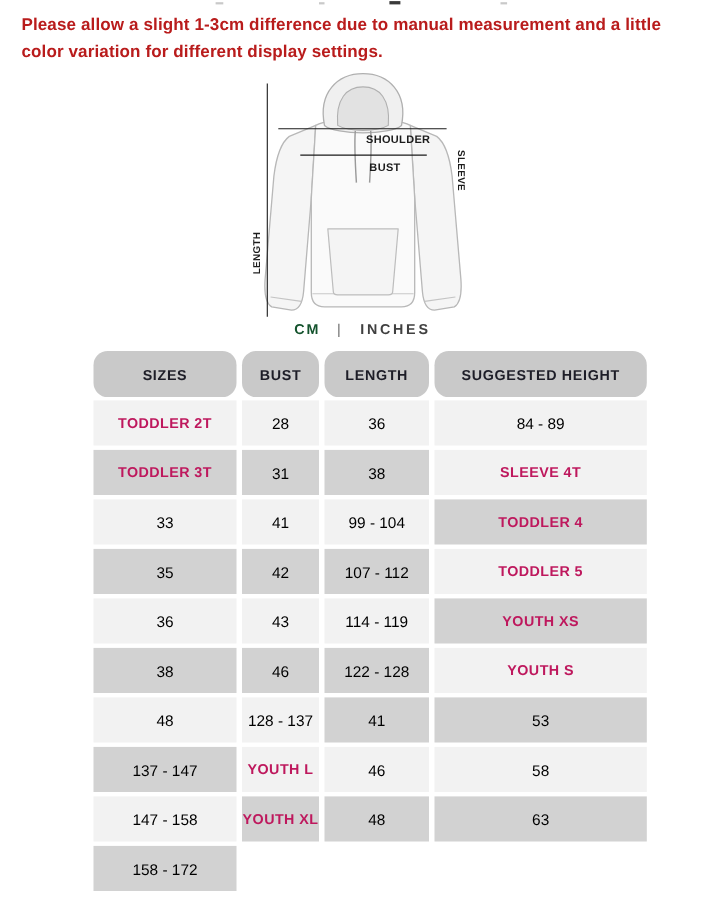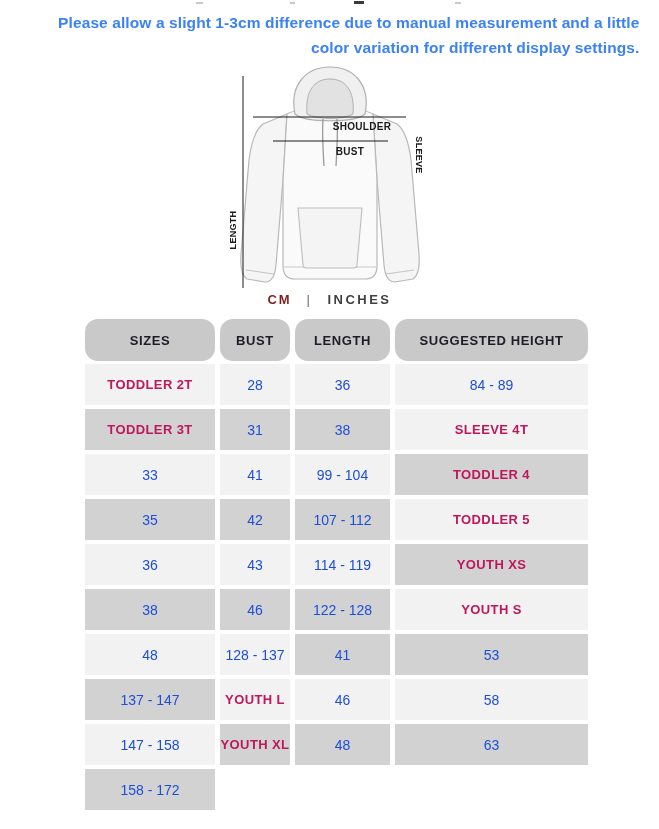--- a/index.html
+++ b/index.html
@@ -16,25 +16,25 @@
   .crop-fragment { position: relative; height: 6px; width: 100%; }
   .crop-fragment span { position: absolute; top: 2px; height: 2px; background: #c9c9c9; }
   .crop-fragment .m1 { left: 196px; width: 7px; }
   .crop-fragment .m2 { left: 290px; width: 5px; }
   .crop-fragment .m3 { left: 354px; width: 10px; background: #3a3a3a; height: 3px; top: 1px; }
   .crop-fragment .m4 { left: 455px; width: 6px; }
 
   .disclaimer {
     margin: 4px auto 0;
     width: 620px;
-    text-align: right;
+    text-align: left;
     font-size: 15.5px;
     font-weight: 700;
     line-height: 25px;
-    color: #3b82f6;
+    color: #b91c1c;
     letter-spacing: 0.1px;
   }
 
   .figure {
     width: 210px;
     height: 228px;
     margin: 2px auto 0;
   }
   .figure svg { display: block; }
   .meas-line { stroke: #1a1a1a; stroke-width: 1; }
@@ -47,21 +47,21 @@
   }
   .meas-label.small { font-size: 9px; }
 
   .unit-toggle {
     margin-top: 2px;
     text-align: center;
     font-size: 13px;
     font-weight: 600;
     letter-spacing: 2.5px;
   }
-  .unit-toggle .unit-cm { color: #7f1d1d; cursor: pointer; letter-spacing: 1.8px; }
+  .unit-toggle .unit-cm { color: #14532d; cursor: pointer; letter-spacing: 1.8px; }
   .unit-toggle .sep { color: #6b6b6b; margin: 0 9px; font-weight: 400; }
   .unit-toggle .unit-in { color: #404040; cursor: pointer; }
 
   .size-table {
     display: grid;
     grid-template-columns: 130px 70px 95px 193px;
     grid-auto-rows: 41px;
     column-gap: 5px;
     row-gap: 4px;
     width: 503px;
@@ -83,21 +83,21 @@
     border-radius: 13px;
   }
   .cell.odd  { background: #f2f2f2; }
   .cell.even { background: #d2d2d2; }
   .cell.size-name {
     font-weight: 700;
     font-size: 13px;
     letter-spacing: 0.4px;
     color: #be185d;
   }
-  .cell.val { color: #1d4ed8; }
+  .cell.val { color: #000000; }
 </style>
 </head>
 <body>
 
 <div class="crop-fragment">
   <span class="m1"></span>
     <span class="m2"></span>
     <span class="m3"></span>
     <span class="m4"></span>
 </div>

